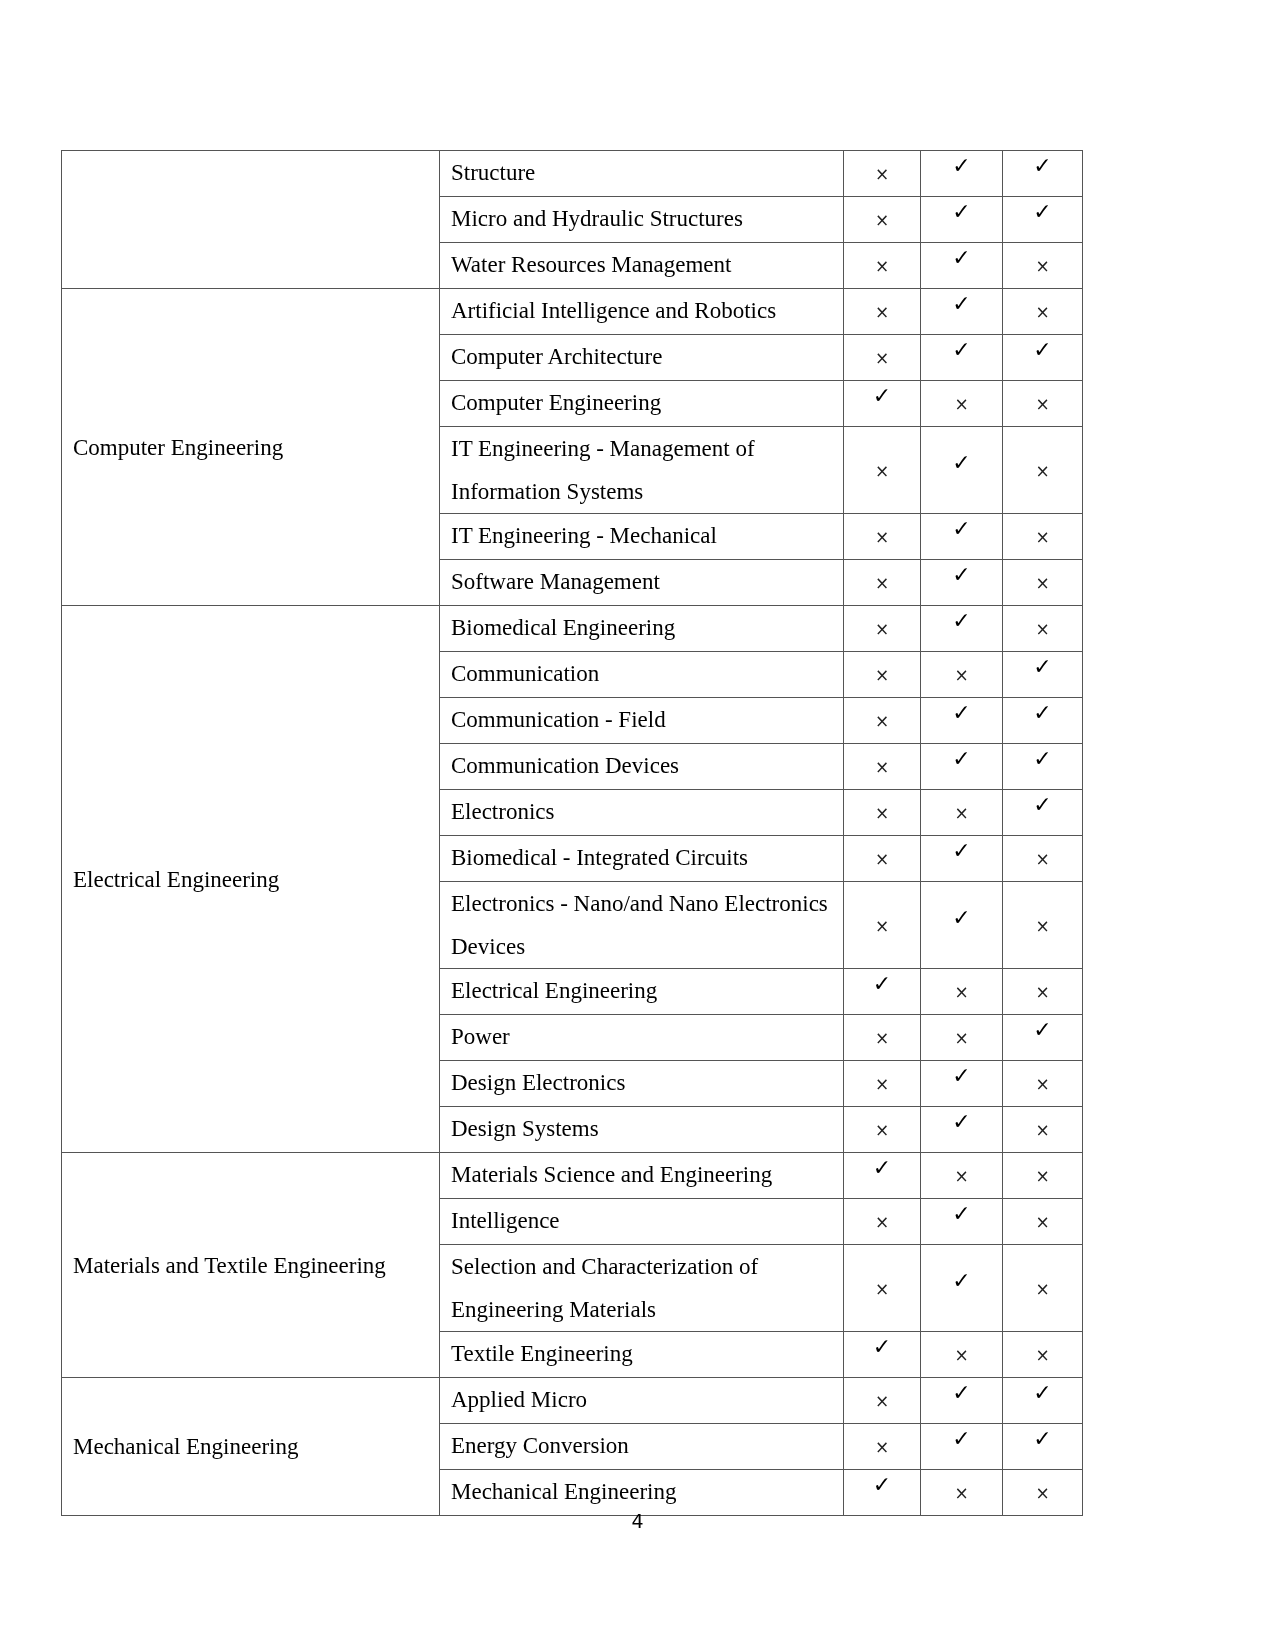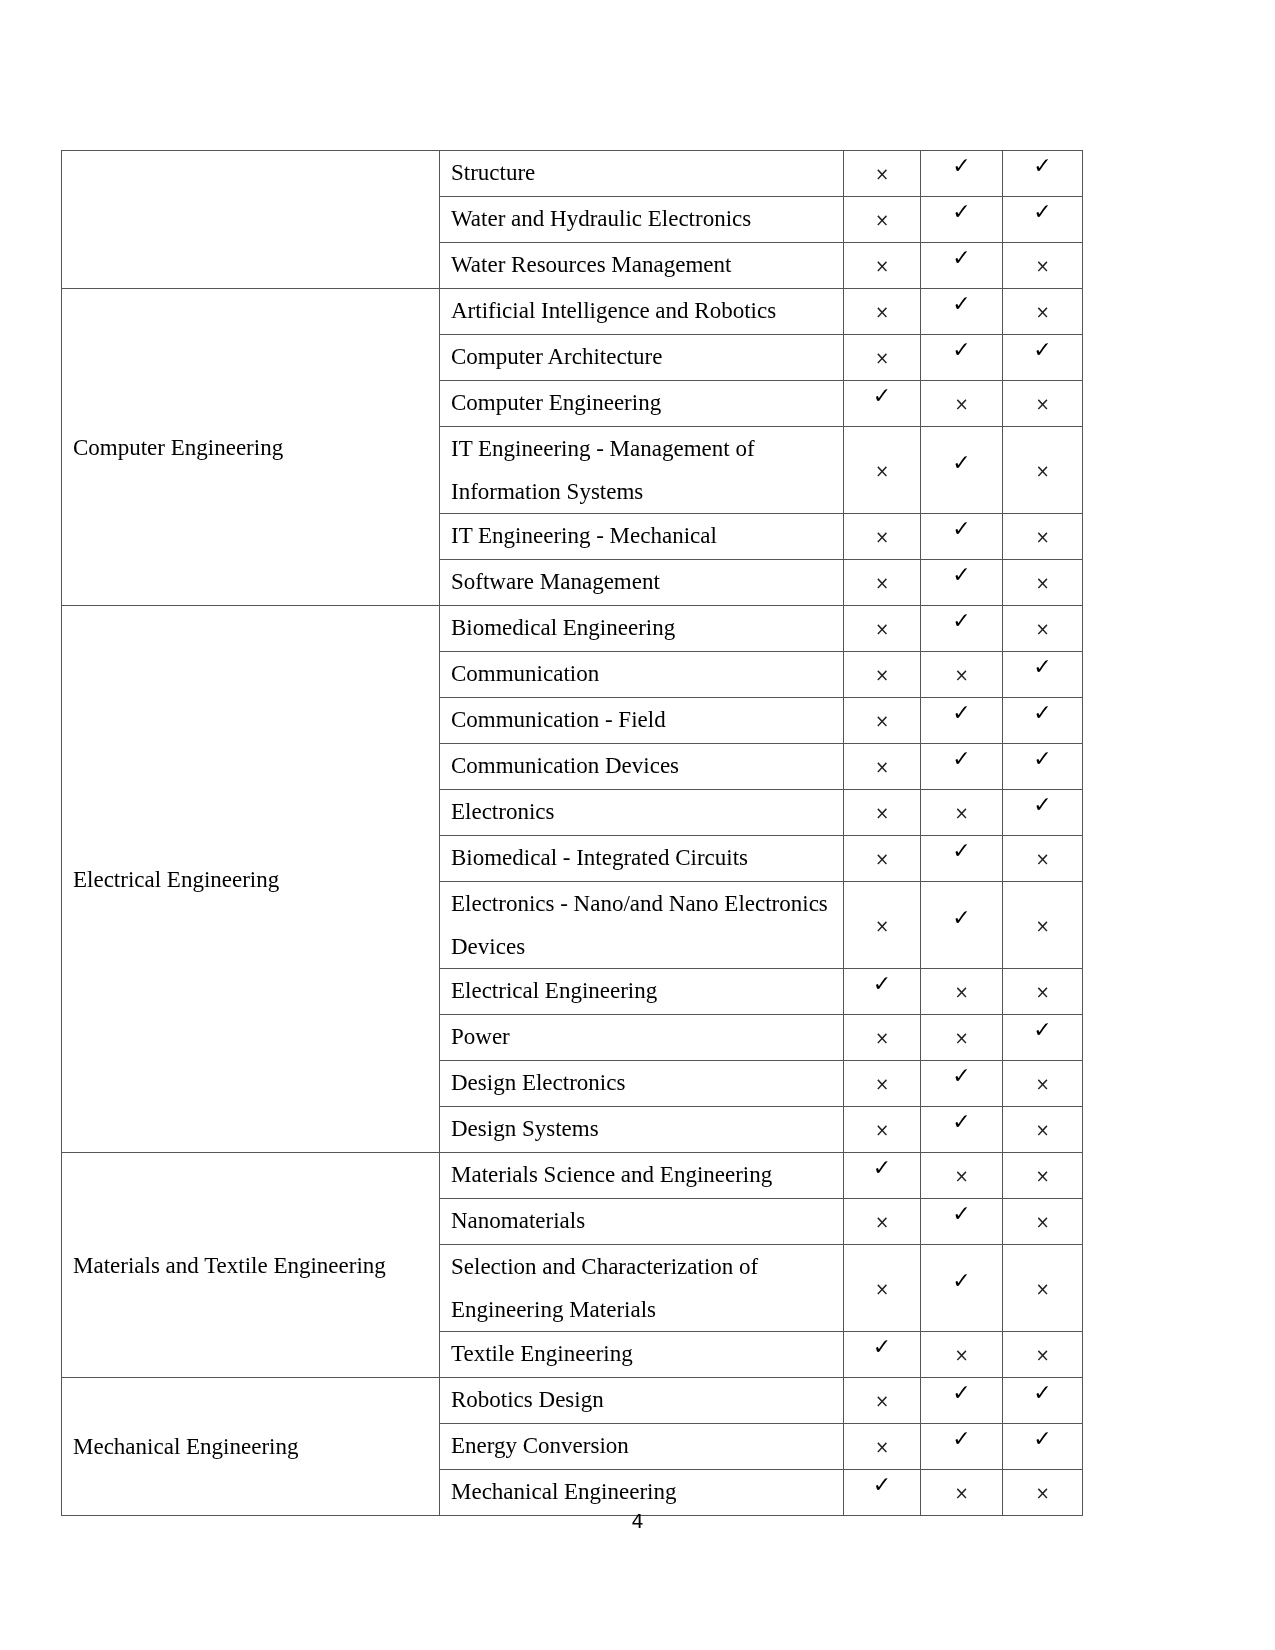--- a/index.html
+++ b/index.html
@@ -24,21 +24,21 @@
 <table class="grid">
   <tbody id="table-body">
       <tr class="single">
         <td class="dept" rowspan="3"></td>
         <td class="spec">Structure</td>
         <td class="mark c1"><span class="no">×</span></td>
         <td class="mark c2"><span class="yes">✓</span></td>
         <td class="mark c3"><span class="yes">✓</span></td>
       </tr>
       <tr class="single">
-        <td class="spec">Water and Hydraulic Electronics</td>
+        <td class="spec">Micro and Hydraulic Structures</td>
         <td class="mark c1"><span class="no">×</span></td>
         <td class="mark c2"><span class="yes">✓</span></td>
         <td class="mark c3"><span class="yes">✓</span></td>
       </tr>
       <tr class="single">
         <td class="spec">Water Resources Management</td>
         <td class="mark c1"><span class="no">×</span></td>
         <td class="mark c2"><span class="yes">✓</span></td>
         <td class="mark c3"><span class="no">×</span></td>
       </tr>
@@ -147,40 +147,40 @@
         <td class="mark c3"><span class="no">×</span></td>
       </tr>
       <tr class="single">
         <td class="dept" rowspan="4">Materials and Textile Engineering</td>
         <td class="spec">Materials Science and Engineering</td>
         <td class="mark c1"><span class="yes">✓</span></td>
         <td class="mark c2"><span class="no">×</span></td>
         <td class="mark c3"><span class="no">×</span></td>
       </tr>
       <tr class="single">
-        <td class="spec">Nanomaterials</td>
+        <td class="spec">Intelligence</td>
         <td class="mark c1"><span class="no">×</span></td>
         <td class="mark c2"><span class="yes">✓</span></td>
         <td class="mark c3"><span class="no">×</span></td>
       </tr>
       <tr class="double">
         <td class="spec">Selection and Characterization of Engineering Materials</td>
         <td class="mark c1"><span class="no">×</span></td>
         <td class="mark c2"><span class="yes">✓</span></td>
         <td class="mark c3"><span class="no">×</span></td>
       </tr>
       <tr class="single">
         <td class="spec">Textile Engineering</td>
         <td class="mark c1"><span class="yes">✓</span></td>
         <td class="mark c2"><span class="no">×</span></td>
         <td class="mark c3"><span class="no">×</span></td>
       </tr>
       <tr class="single">
         <td class="dept" rowspan="3">Mechanical Engineering</td>
-        <td class="spec">Robotics Design</td>
+        <td class="spec">Applied Micro</td>
         <td class="mark c1"><span class="no">×</span></td>
         <td class="mark c2"><span class="yes">✓</span></td>
         <td class="mark c3"><span class="yes">✓</span></td>
       </tr>
       <tr class="single">
         <td class="spec">Energy Conversion</td>
         <td class="mark c1"><span class="no">×</span></td>
         <td class="mark c2"><span class="yes">✓</span></td>
         <td class="mark c3"><span class="yes">✓</span></td>
       </tr>

